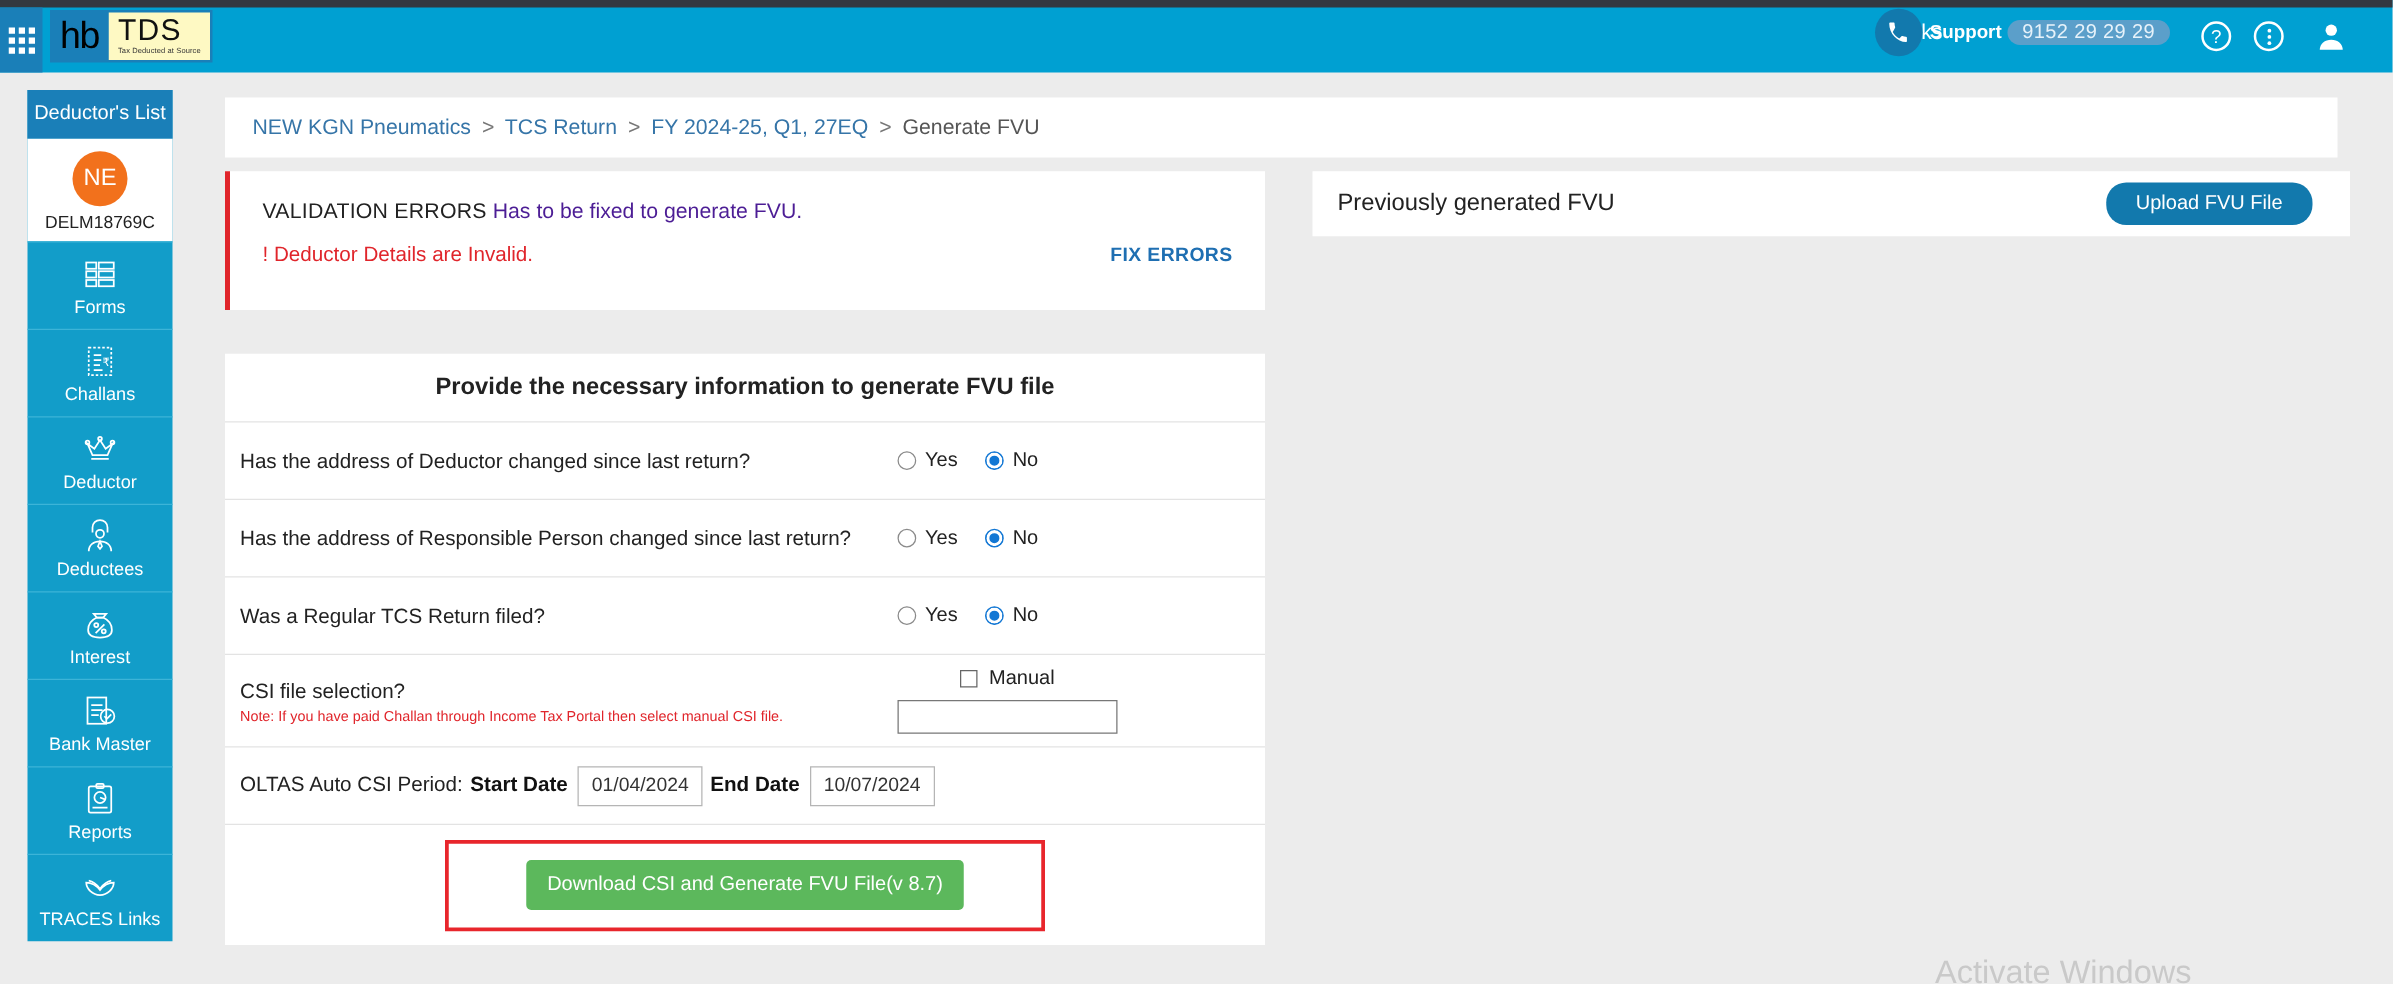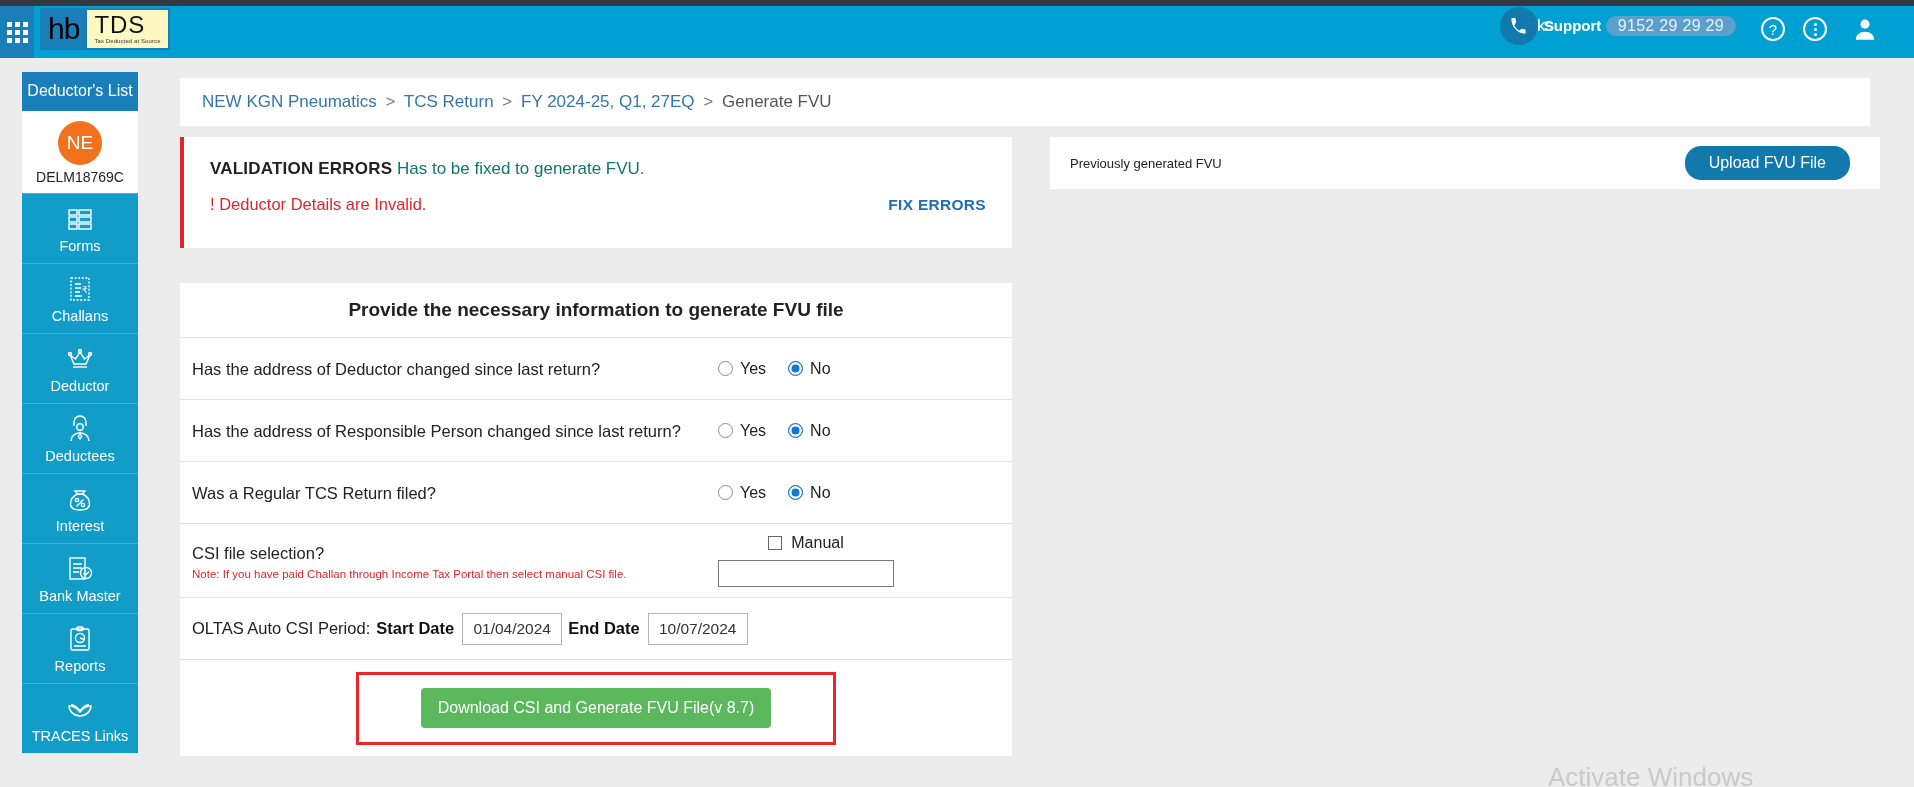--- a/index.html
+++ b/index.html
@@ -122,22 +122,22 @@
   #breadcrumb .bc-link { color: #3675a8; }
   #breadcrumb .bc-sep { color: #777; margin: 0 4px; }
   #breadcrumb .bc-cur { color: #555; }
 
   #errors-card {
     position: absolute; left: 180px; top: 137px; width: 832px; height: 111px;
     background: #fff; border-left: 4px solid #e0252b;
     padding: 22px 26px 0 26px;
   }
   #errors-title-row { font-size: 17px; color: #222; }
-  #errors-title { font-weight: bold; letter-spacing: 0.2px; }
-  #errors-subtitle { color: #0f766e; font-weight: normal; }
+  #errors-title { font-weight: normal; letter-spacing: 0.2px; }
+  #errors-subtitle { color: #4c1d95; font-weight: normal; }
   #errors-body-row {
     display: flex; justify-content: space-between; align-items: center;
     margin-top: 16px;
   }
   #error-item { color: #e0252b; font-size: 16.5px; }
   #fix-errors-link { color: #1f6fb2; font-size: 15.5px; font-weight: bold; letter-spacing: 0.3px; }
 
   #form-card {
     position: absolute; left: 180px; top: 283px; width: 832px;
     background: #fff;
@@ -191,21 +191,21 @@
     background: #5cb85c; color: #fff; font-size: 16px;
     border: none; border-radius: 4px; padding: 11px 17px;
     font-family: "Liberation Sans", sans-serif; cursor: pointer;
   }
 
   #prev-fvu-card {
     position: absolute; left: 1050px; top: 137px; width: 830px; height: 52px;
     background: #fff; display: flex; align-items: center; justify-content: space-between;
     padding: 0 30px 0 20px;
   }
-  #prev-fvu-title { font-size: 13px; color: #222; }
+  #prev-fvu-title { font-size: 19px; color: #222; }
   #upload-fvu-btn {
     background: #1279ad; color: #fff; font-size: 16px; border: none;
     border-radius: 16px; padding: 8px 24px; cursor: pointer;
     font-family: "Liberation Sans", sans-serif;
   }
 
   #activate-watermark {
     position: absolute; left: 1548px; top: 762px;
     color: #c9c9c9; font-size: 26px; white-space: nowrap;
   }

